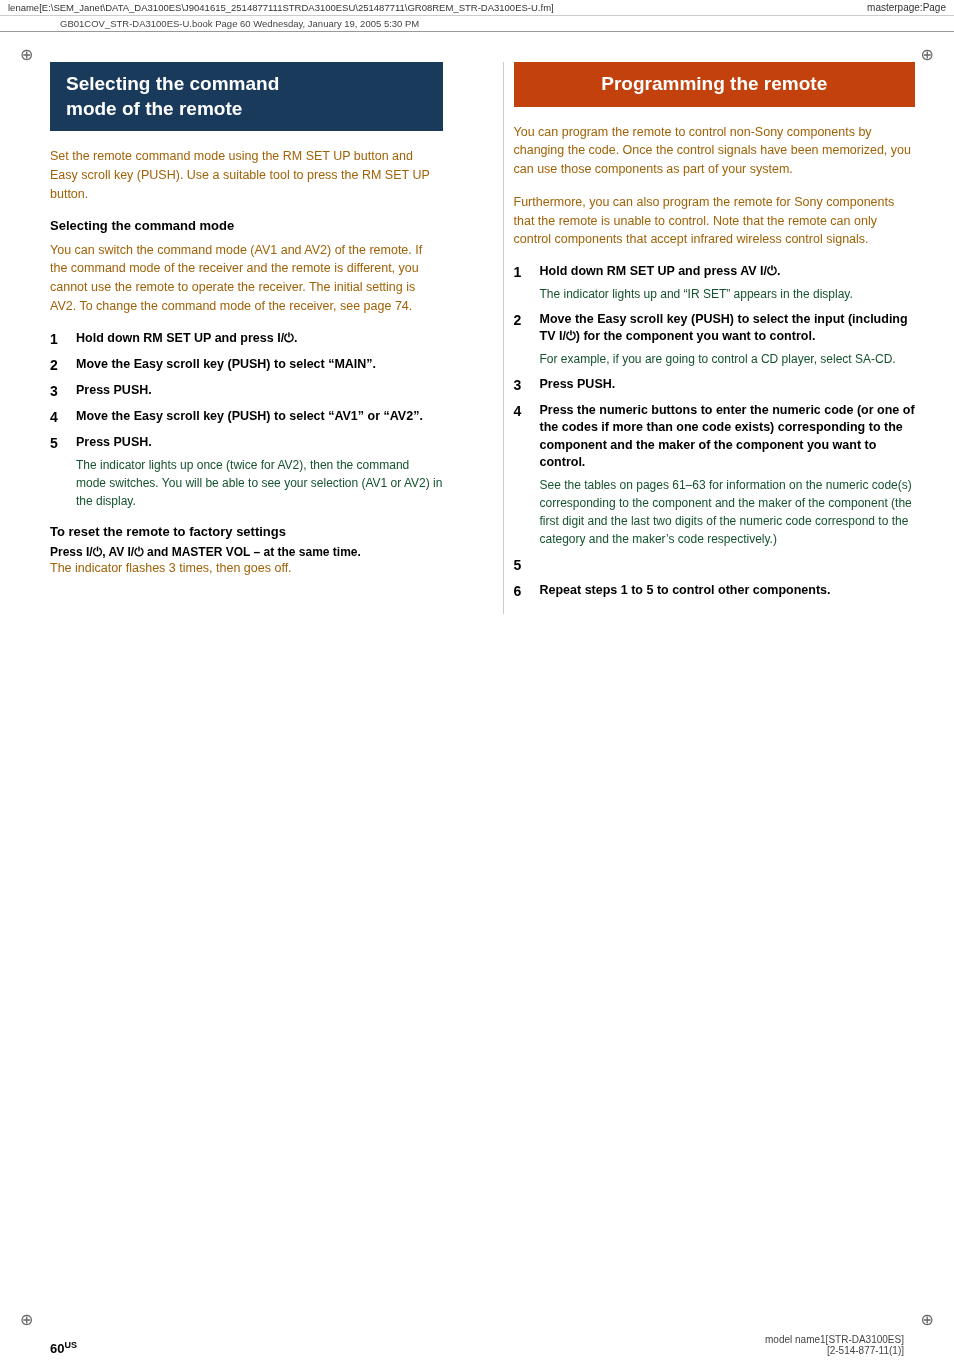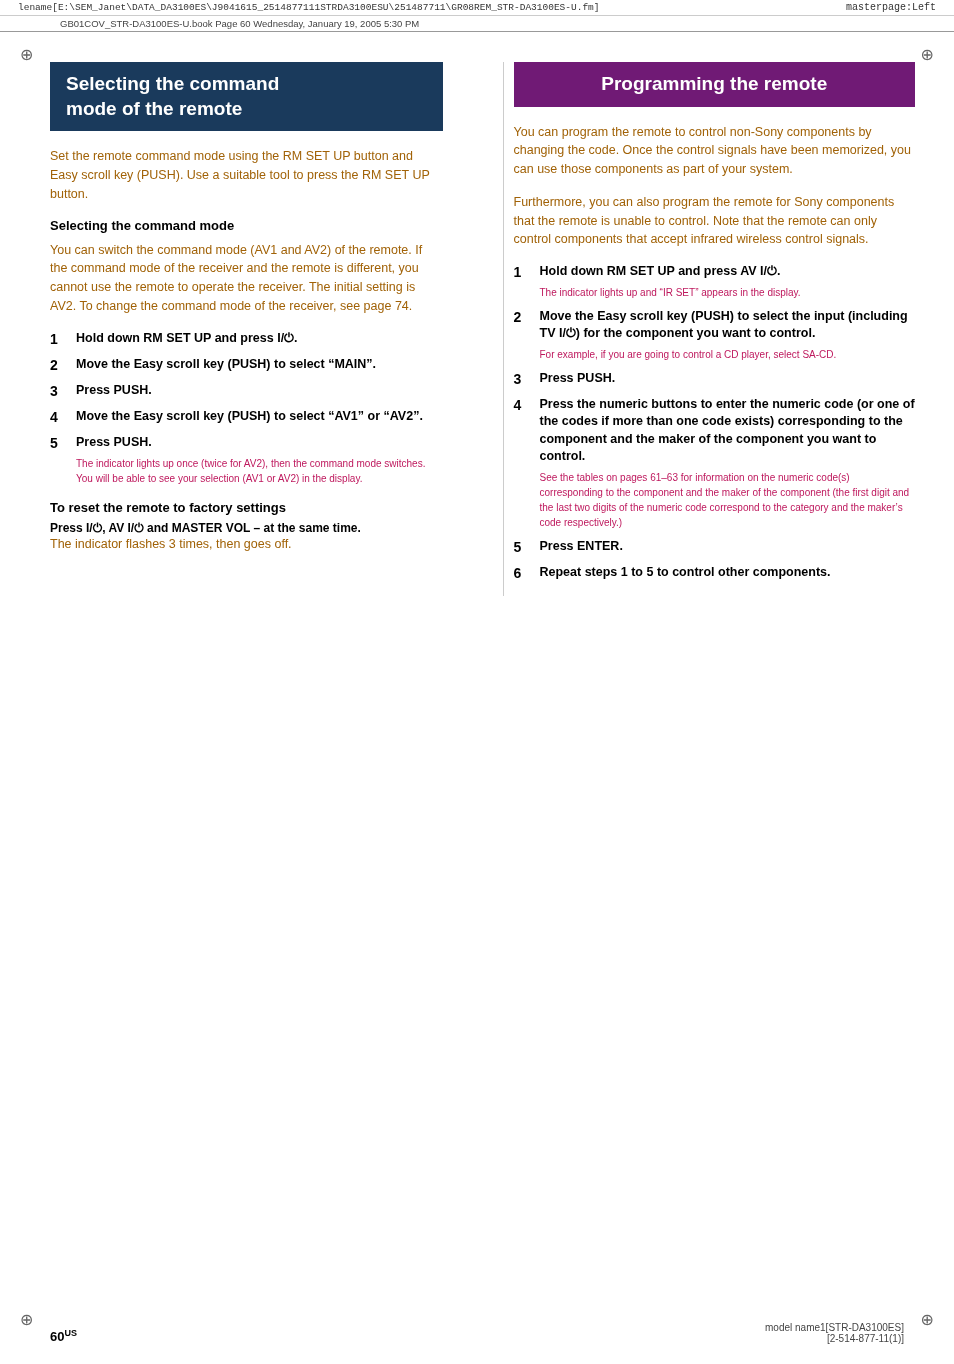--- a/index.html
+++ b/index.html
@@ -10,27 +10,26 @@
       color: #000;
       width: 954px;
       min-height: 1364px;
       position: relative;
     }
 
     
     .header-bar {
       background: #fff;
       border-bottom: 1px solid #ccc;
-      padding: 2px 18px;
+      padding: 2px 8px;
       display: flex;
       justify-content: space-between;
       align-items: center;
       font-size: 10px;
       color: #333;
-      font-family: Liberation Mono, monospace;
     }
     .header-left { font-size: 9.5px; }
     .header-right { font-size: 10px; }
 
     
     .sub-header {
       border-bottom: 1px solid #999;
       padding: 2px 8px 2px 60px;
       font-size: 9.5px;
       color: #444;
@@ -55,21 +54,21 @@
       background: #1a3a5c;
       color: #fff;
       padding: 10px 16px;
       font-size: 19px;
       font-weight: bold;
       margin-bottom: 16px;
       line-height: 1.3;
     }
 
     .section-title-box-right {
-      background: #701a75;
+      background: #c2410c;
       color: #fff;
       padding: 10px 16px;
       font-size: 19px;
       font-weight: bold;
       margin-bottom: 16px;
       line-height: 1.3;
       text-align: center;
     }
 
     
@@ -107,43 +106,43 @@
       margin-right: 6px;
       line-height: 1.3;
     }
     .num-list li .step-content { flex: 1; }
     .num-list li .step-title {
       font-weight: bold;
       font-size: 12.5px;
       line-height: 1.4;
     }
     .num-list li .step-desc {
-      font-size: 10px;
+      font-size: 12px;
       line-height: 1.5;
       margin-top: 4px;
-      color: #be185d;
+      color: #14532d;
     }
 
     
     .sub-subheading {
       font-size: 13px;
       font-weight: bold;
       margin-bottom: 6px;
       margin-top: 10px;
     }
 
     .bold-line {
       font-weight: bold;
       font-size: 12px;
     }
 
     
     .page-footer {
       position: absolute;
-      bottom: 20px;
+      bottom: 8px;
       left: 0;
       right: 0;
       display: flex;
       justify-content: space-between;
       align-items: flex-end;
       padding: 0 50px;
       font-size: 10px;
       color: #444;
     }
 
@@ -184,21 +183,21 @@
 
 <div class="corner-marks">
   <span class="corner-mark tl">⊕</span>
   <span class="corner-mark tr">⊕</span>
   <span class="corner-mark bl">⊕</span>
   <span class="corner-mark br">⊕</span>
 </div>
 
 <div class="header-bar">
   <span class="header-left">lename[E:\SEM_Janet\DATA_DA3100ES\J9041615_2514877111STRDA3100ESU\251487711\GR08REM_STR-DA3100ES-U.fm]</span>
-  <span class="header-right">masterpage:Left</span>
+  <span class="header-right">masterpage:Page</span>
 </div>
 
 <div class="sub-header">
   <span>GB01COV_STR-DA3100ES-U.book  Page 60  Wednesday, January 19, 2005  5:30 PM</span>
 </div>
 
 <div class="main-content">
 
   <div class="left-col">
 
@@ -287,21 +286,20 @@
       <li>
         <span class="num">4</span>
         <div class="step-content">
           <div class="step-title">Press the numeric buttons to enter the numeric code (or one of the codes if more than one code exists) corresponding to the component and the maker of the component you want to control.</div>
           <div class="step-desc">See the tables on pages 61–63 for information on the numeric code(s) corresponding to the component and the maker of the component (the first digit and the last two digits of the numeric code correspond to the category and the maker’s code respectively.)</div>
         </div>
       </li>
       <li>
         <span class="num">5</span>
         <div class="step-content">
-          <div class="step-title">Press ENTER.</div>
         </div>
       </li>
       <li>
         <span class="num">6</span>
         <div class="step-content">
           <div class="step-title">Repeat steps 1 to 5 to control other components.</div>
         </div>
       </li>
     </ol>
 

